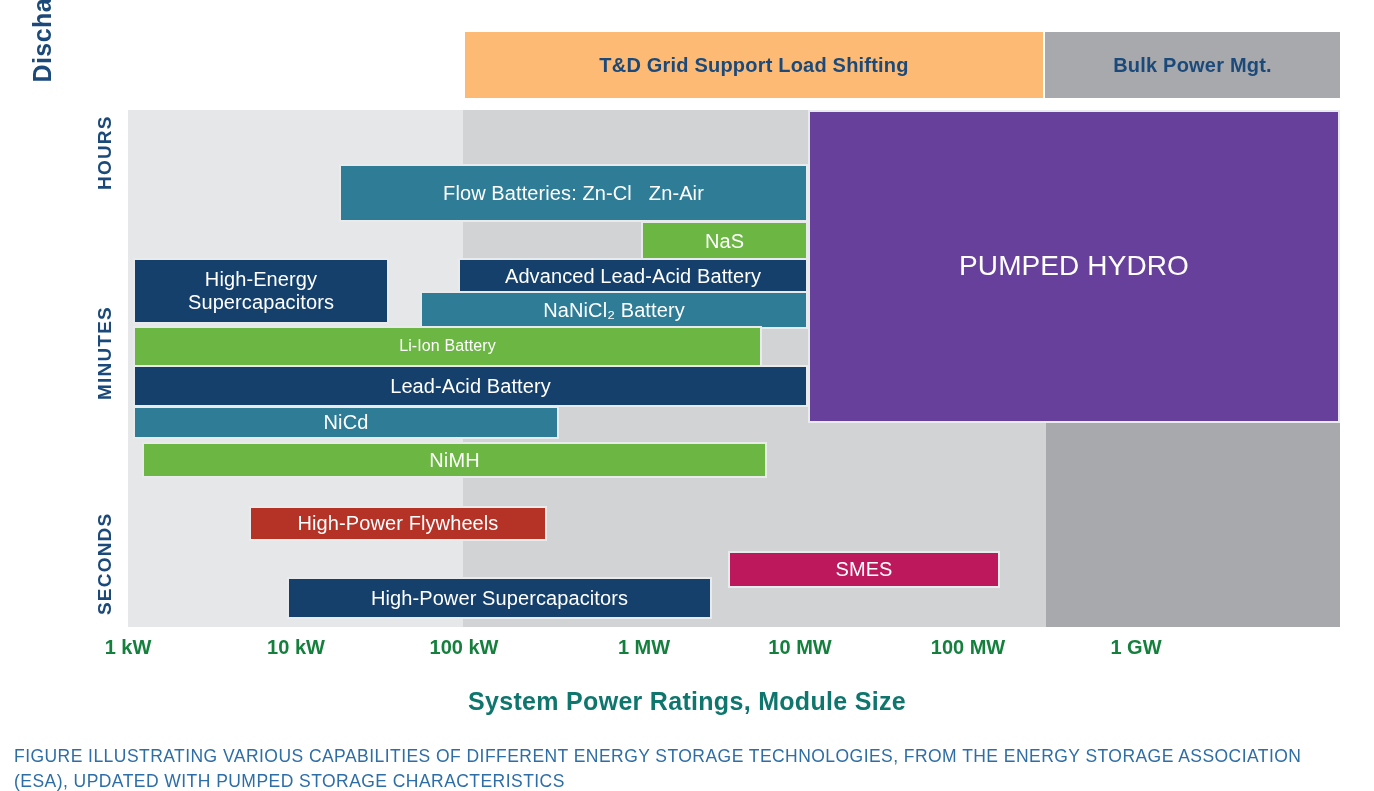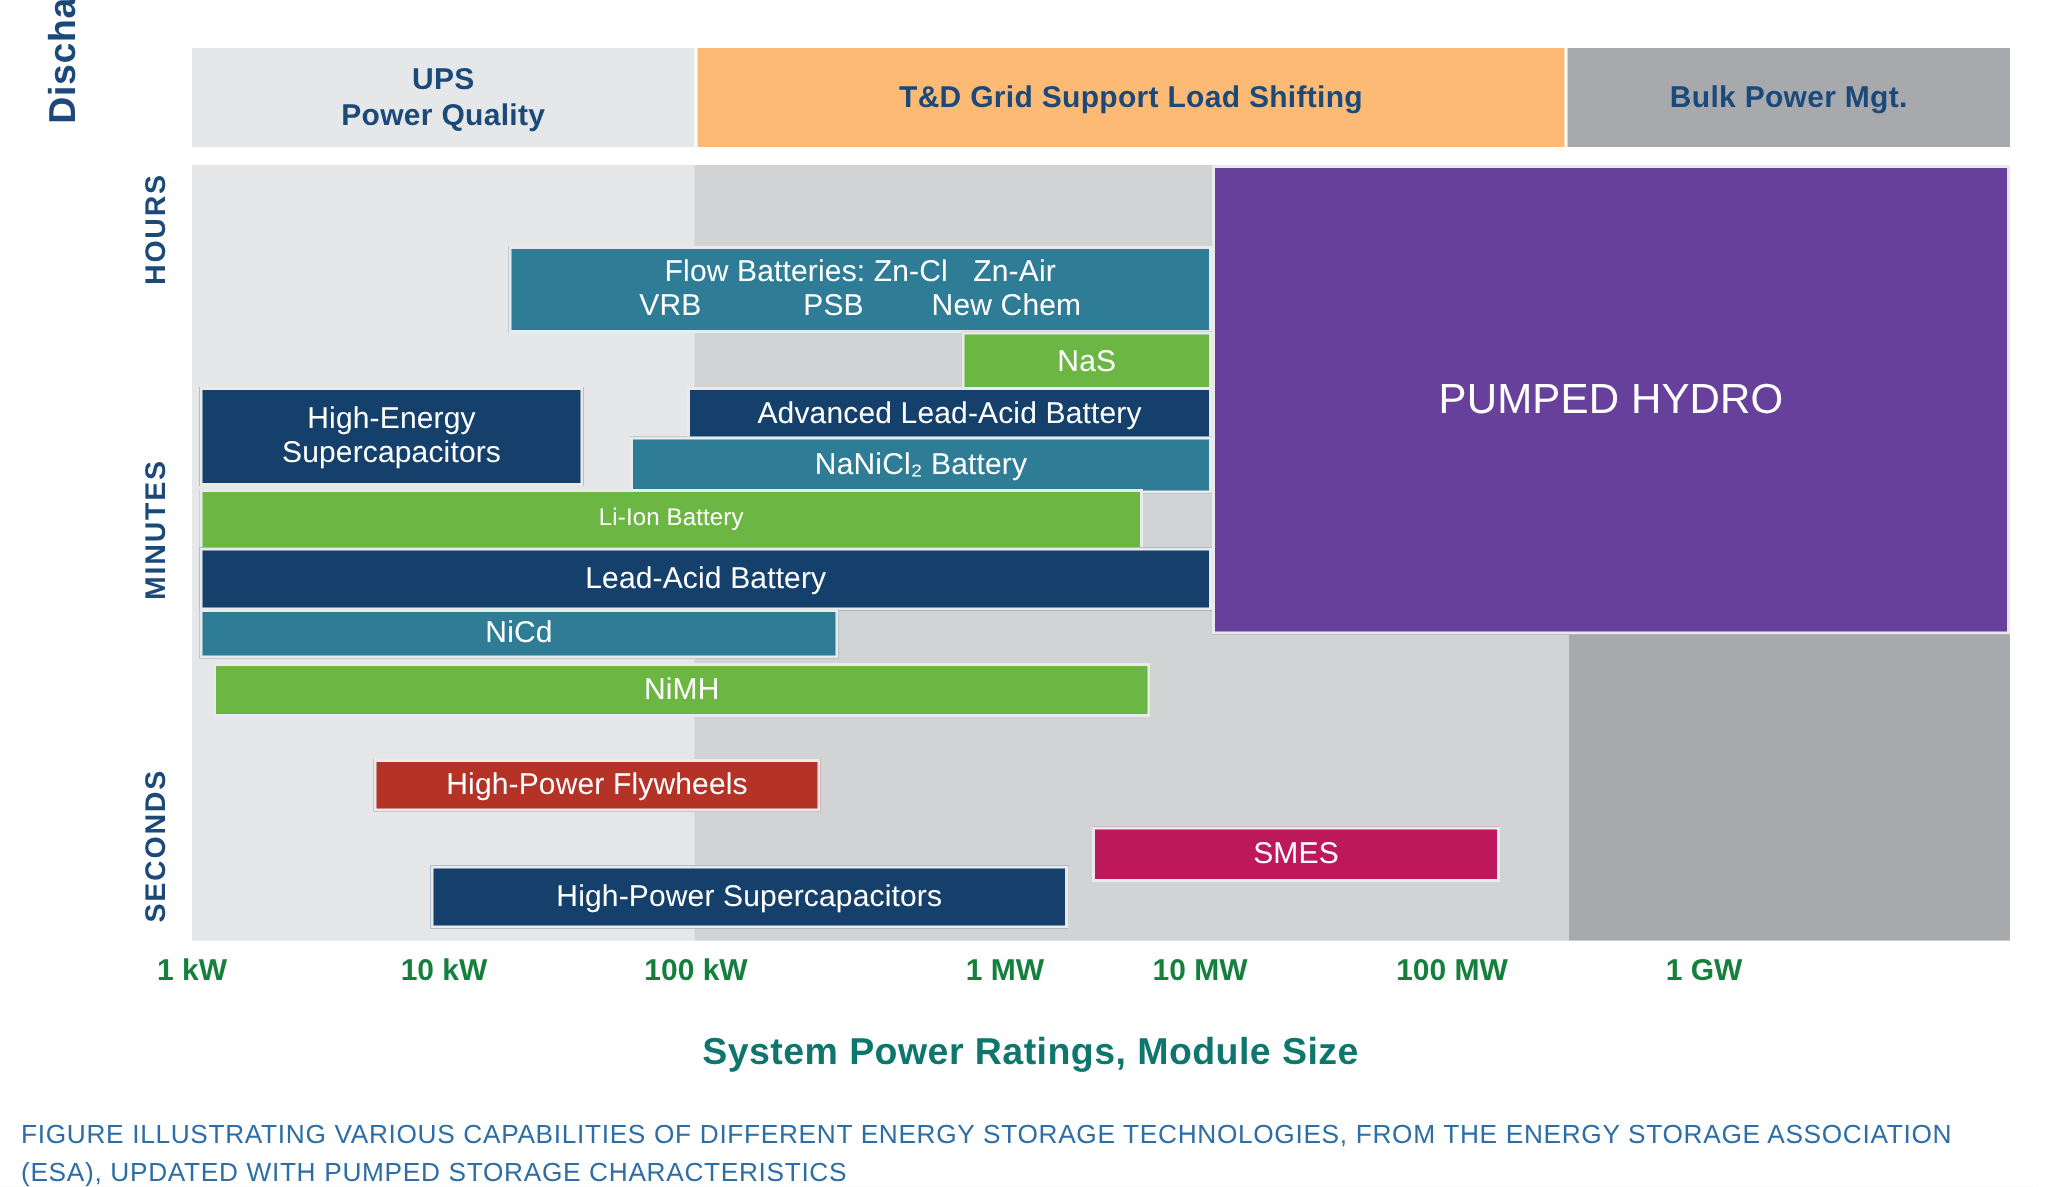--- a/index.html
+++ b/index.html
@@ -145,66 +145,60 @@
 
 <div id="y-axis-title">Discharge Time at Rated Power</div>
 
 <div id="y-ticks">
     <div class="ytick" style="left: 94px; top: 190px;">HOURS</div>
     <div class="ytick" style="left: 94px; top: 400px;">MINUTES</div>
     <div class="ytick" style="left: 94px; top: 615px;">SECONDS</div>
   </div>
 
 <div id="header-bands">
-    <div class="hband" style="left: 0px; width: 335px; background: rgb(230, 231, 232);">
-      <div>
-        <span class="bar-lbl">UPS</span>
-        <span class="bar-lbl">Power Quality</span>
-      </div>
-    </div>
     <div class="hband" style="left: 337px; width: 578px; background: #fdba74;">
       <div>
         <span class="bar-lbl">T&amp;D Grid Support Load Shifting</span>
       </div>
     </div>
     <div class="hband" style="left: 917px; width: 295px; background: rgb(168, 169, 173);">
       <div>
         <span class="bar-lbl">Bulk Power Mgt.</span>
       </div>
     </div>
   </div>
 
 <div id="plot-area">
   <div id="bg-bands">
       <div class="bgband" style="left: 0px; width: 335px; background: rgb(230, 231, 232);"></div>
       <div class="bgband" style="left: 335px; width: 583px; background: rgb(210, 211, 213);"></div>
       <div class="bgband" style="left: 918px; width: 294px; background: rgb(168, 169, 173);"></div>
     </div>
   <div id="bars">
       <div class="bar" style="left: 680px; top: 0px; width: 532px; height: 313px; background: rgb(103, 64, 155); font-size: 28px; justify-content: center;"><div><span class="bar-lbl">PUMPED HYDRO</span></div></div>
-      <div class="bar" style="left: 211px; top: 54px; width: 469px; height: 58px; background: rgb(46, 124, 150); font-size: 20px;"><div><span class="bar-lbl" style="white-space: pre;">Flow Batteries: Zn-Cl   Zn-Air</span><span class="bar-lbl" style="white-space: pre;">VRB            PSB        New Chem</span></div></div>
+      <div class="bar" style="left: 211px; top: 54px; width: 469px; height: 58px; background: rgb(46, 124, 150); font-size: 20px;"><div><span class="bar-lbl" style="white-space: pre;">Flow Batteries: Zn-Cl   Zn-Air</span></div></div>
       <div class="bar" style="left: 513px; top: 111px; width: 167px; height: 40px; background: rgb(108, 182, 68); font-size: 20px;"><div><span class="bar-lbl">NaS</span></div></div>
       <div class="bar" style="left: 330px; top: 148px; width: 350px; height: 36px; background: rgb(21, 64, 107); font-size: 20px;"><div><span class="bar-lbl">Advanced Lead-Acid Battery</span></div></div>
       <div class="bar" style="left: 5px; top: 148px; width: 256px; height: 66px; background: rgb(21, 64, 107); font-size: 20px;"><div><span class="bar-lbl">High-Energy</span><span class="bar-lbl">Supercapacitors</span></div></div>
       <div class="bar" style="left: 292px; top: 181px; width: 388px; height: 38px; background: rgb(46, 124, 150); font-size: 20px; text-align: right;"><div><span class="bar-lbl">NaNiCl₂ Battery</span></div></div>
       <div class="bar" style="left: 5px; top: 216px; width: 629px; height: 41px; background: rgb(108, 182, 68); font-size: 16px;"><div><span class="bar-lbl">Li-Ion Battery</span></div></div>
       <div class="bar" style="left: 5px; top: 255px; width: 675px; height: 42px; background: rgb(21, 64, 107); font-size: 20px;"><div><span class="bar-lbl">Lead-Acid Battery</span></div></div>
       <div class="bar" style="left: 5px; top: 296px; width: 426px; height: 33px; background: rgb(46, 124, 150); font-size: 20px;"><div><span class="bar-lbl">NiCd</span></div></div>
       <div class="bar" style="left: 14px; top: 332px; width: 625px; height: 36px; background: rgb(108, 182, 68); font-size: 20px;"><div><span class="bar-lbl">NiMH</span></div></div>
       <div class="bar" style="left: 121px; top: 396px; width: 298px; height: 35px; background: rgb(181, 50, 39); font-size: 20px;"><div><span class="bar-lbl">High-Power Flywheels</span></div></div>
       <div class="bar" style="left: 159px; top: 467px; width: 425px; height: 42px; background: rgb(21, 64, 107); font-size: 20px;"><div><span class="bar-lbl">High-Power Supercapacitors</span></div></div>
       <div class="bar" style="left: 600px; top: 441px; width: 272px; height: 37px; background: #be185d; font-size: 20px;"><div><span class="bar-lbl">SMES</span></div></div>
     </div>
 </div>
 
 <div id="x-ticks">
     <div class="xtick" style="left: 128px;">1 kW</div>
     <div class="xtick" style="left: 296px;">10 kW</div>
     <div class="xtick" style="left: 464px;">100 kW</div>
-    <div class="xtick" style="left: 670px;">1 MW</div>
+    <div class="xtick" style="left: 644px;">1 MW</div>
     <div class="xtick" style="left: 800px;">10 MW</div>
     <div class="xtick" style="left: 968px;">100 MW</div>
     <div class="xtick" style="left: 1136px;">1 GW</div>
   </div>
 
 <div id="x-axis-title">System Power Ratings, Module Size</div>
 
 <div id="caption">Figure illustrating various capabilities of different energy storage technologies, from the Energy Storage Association (ESA), updated with pumped storage characteristics</div>
 
 </body></html>

